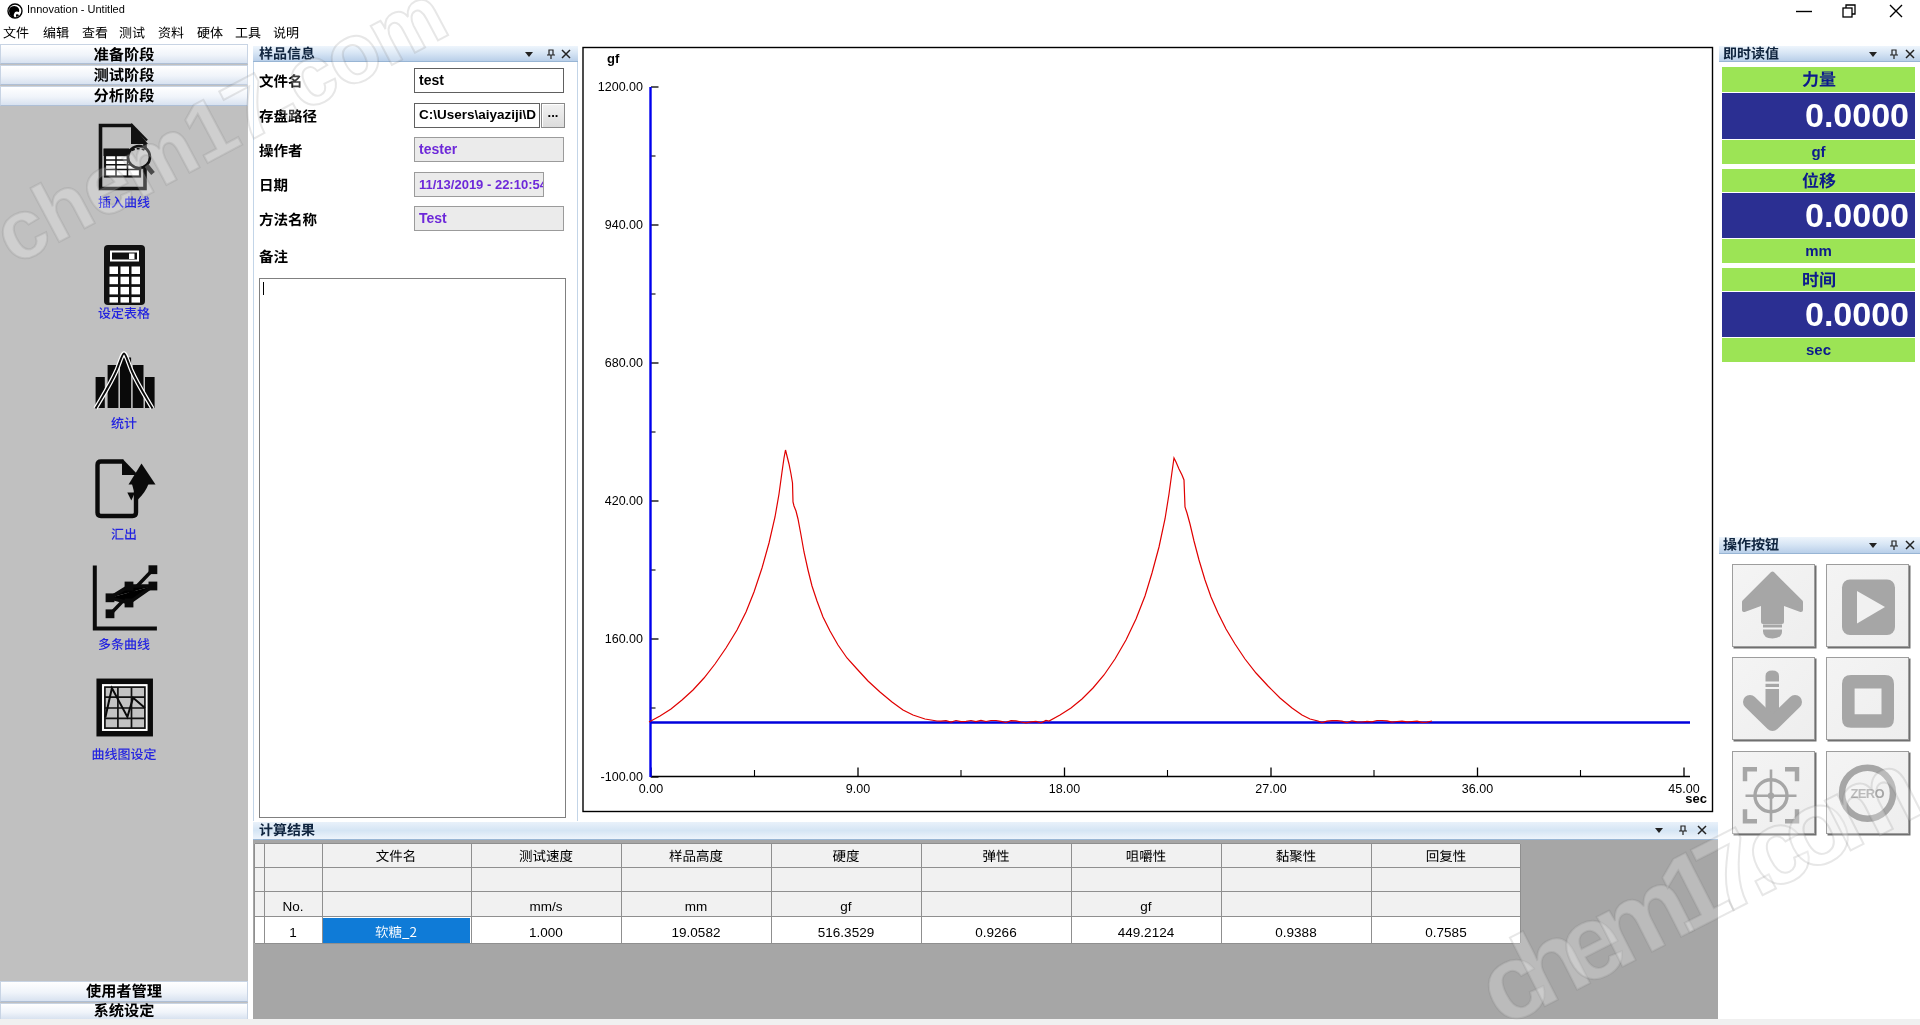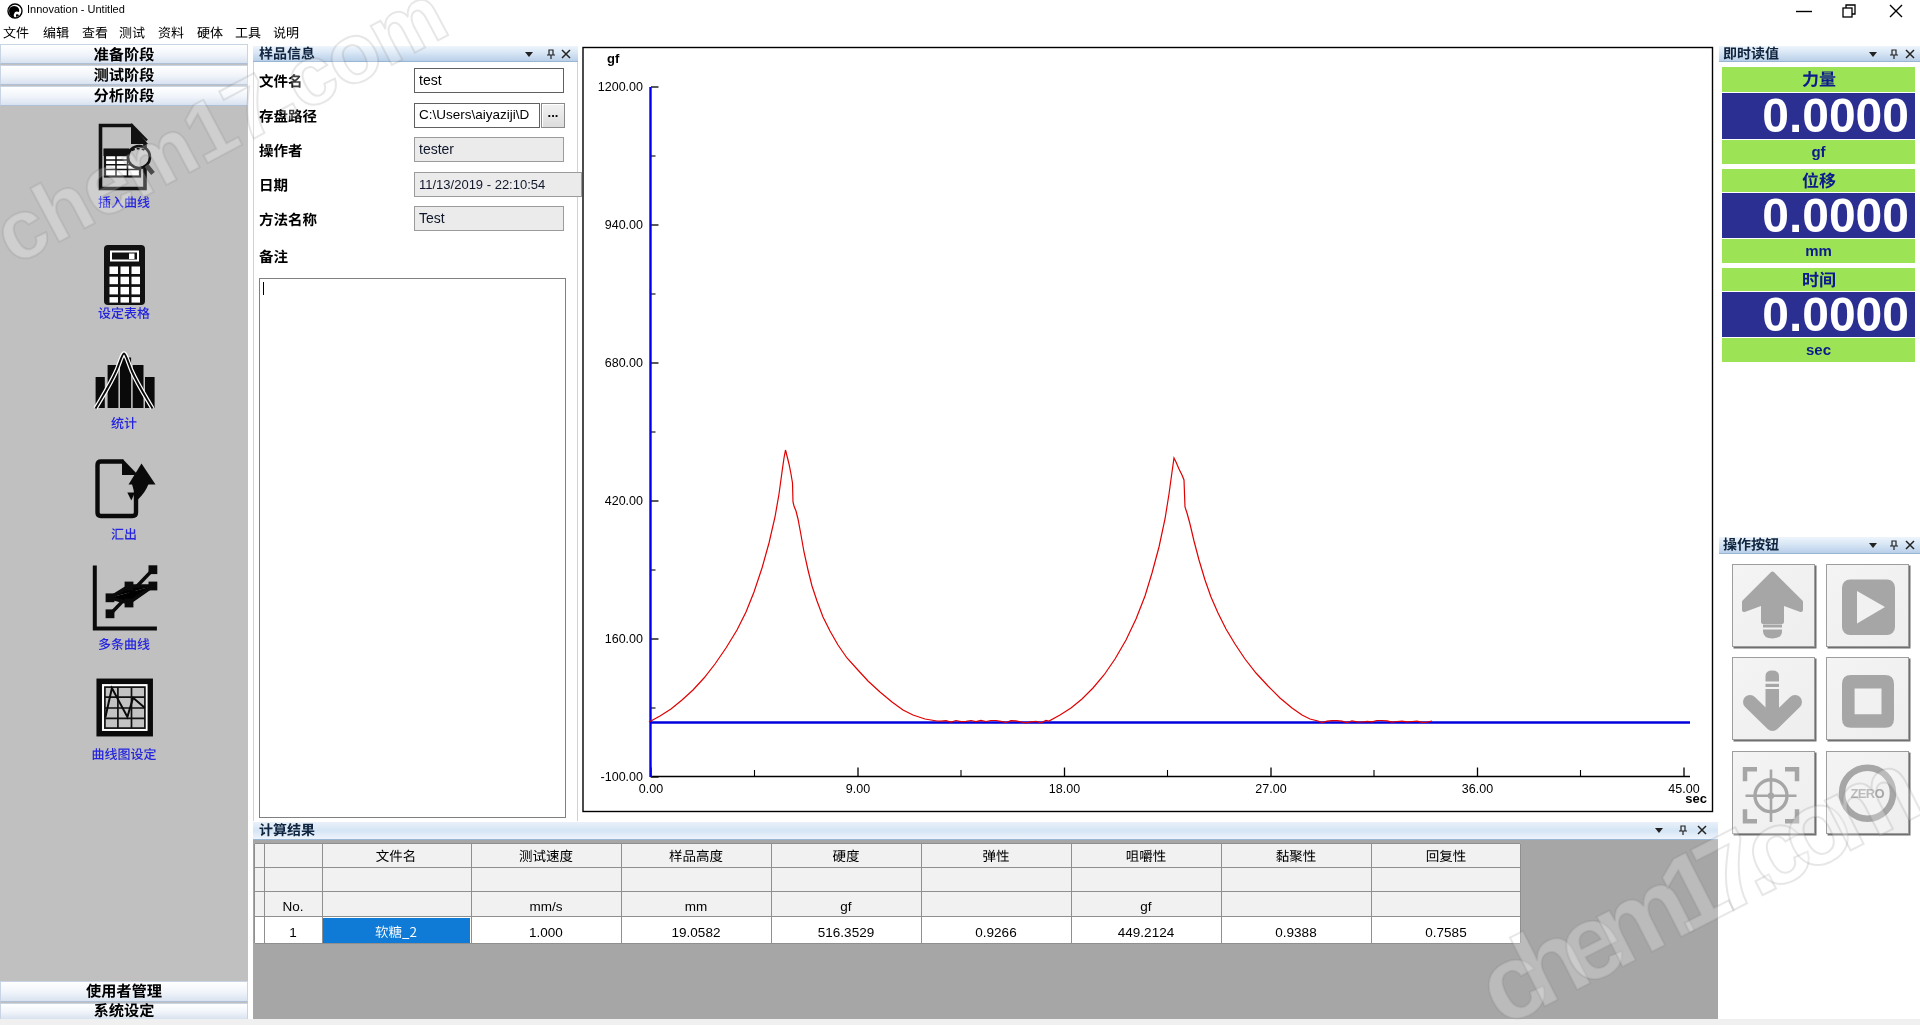--- a/index.html
+++ b/index.html
@@ -1,24 +1,24 @@
 <!DOCTYPE html>
 <html><head><meta charset="utf-8"><style>
 *{margin:0;padding:0;box-sizing:border-box}
 html,body{width:1920px;height:1025px;overflow:hidden;background:#fff;font-family:"Liberation Sans",sans-serif;position:relative}
 .abs{position:absolute}
 .ov{position:absolute;left:0;top:0;pointer-events:none}
 .hdr{background:linear-gradient(180deg,#eef5fc 0%,#d8e6f5 45%,#b9cfe9 100%);border-top:1px solid #fff;border-bottom:1px solid #98b5d4}
 .tab{background:linear-gradient(180deg,#ffffff 0%,#f0f4fa 55%,#d8e2f0 100%);border:1px solid #c8d4e4;border-bottom:1px solid #aebfd6}
 .grip{position:absolute;right:4px;width:3px}
 .grip i{display:block;width:2px;height:2px;background:#7e8fa5;margin-bottom:1px}
-.inp{position:absolute;height:25px;border:1px solid #606060;background:#fff;font-weight:normal;font-size:14px;color:#000;padding:3px 0 0 4px;white-space:nowrap;overflow:hidden}
-.dis{background:#ebebeb;color:#0f172a;border-color:#9b9b9b}
+.inp{position:absolute;height:25px;border:1px solid #606060;background:#fff;font-weight:bold;font-size:14px;color:#000;padding:3px 0 0 4px;white-space:nowrap;overflow:hidden}
+.dis{background:#ebebeb;color:#6d28d9;border-color:#9b9b9b}
 .gbar{position:absolute;left:1722px;width:193px;background:#9ce455}
-.bbox{position:absolute;left:1722px;width:193px;background:#2b2f92;color:#fff;font-weight:bold;font-size:48px;text-align:right;padding-right:6px;line-height:45px}
+.bbox{position:absolute;left:1722px;width:193px;background:#2b2f92;color:#fff;font-weight:bold;font-size:34px;text-align:right;padding-right:6px;line-height:45px}
 .ubar{position:absolute;left:1722px;width:193px;background:#9ce455;color:#0d1b8c;font-weight:bold;font-size:15px;text-align:center}
 .btn{position:absolute;width:83px;height:83px;background:linear-gradient(135deg,#f4f4f4,#eeeeee);border:1px solid #9d9d9d;box-shadow:1.5px 1.5px 0 #6f6f6f}
 </style></head>
 <body>
 
 <svg class="ov" width="1920" height="44" viewBox="0 0 1920 44">
  <circle cx="15" cy="11" r="7" fill="none" stroke="#000" stroke-width="1.4"></circle>
  <path d="M9.5 8 Q13 5 16.5 6.5 Q20 8 19 12 Q15 10.5 14 14 Q13 16.5 15.5 17.5 Q11 18 9.5 14 Q8.5 11 9.5 8Z" fill="#000"></path>
  <path d="M16 14.5 Q18 13.5 19 15.5 Q17.5 17 16 16.8Z" fill="#000"></path>
  <line x1="1796" y1="11.5" x2="1812" y2="11.5" stroke="#000" stroke-width="1.4"></line>
@@ -151,21 +151,21 @@
 <div class="abs hdr" style="left:253px;top:45px;width:325px;height:17px"></div>
 <svg class="ov" style="left:520px;top:49px" width="56" height="11" viewBox="0 0 56 11">
  <path d="M5 3 L13 3 L9 8 Z" fill="#222"></path>
  <path d="M29 1 L33 1 L33 6 L29 6 Z M27 6 L35 6 M31 6 L31 10" stroke="#222" stroke-width="1.2" fill="none"></path>
  <path d="M42 1 L50 9 M50 1 L42 9" stroke="#222" stroke-width="1.5"></path>
 </svg>
 <div class="inp" style="left:414px;top:68px;width:150px">test</div>
 <div class="inp" style="left:414px;top:103px;width:126px;font-size:13.5px">C:\Users\aiyaziji\D</div>
 <div class="abs" style="left:541px;top:103px;width:24px;height:25px;background:linear-gradient(180deg,#f2f2f2,#dcdcdc);border:1px solid #8a8a8a;box-shadow:inset 1px 1px 0 #fff;font-weight:bold;font-size:13px;text-align:center;line-height:17px">...</div>
 <div class="inp dis" style="left:414px;top:137px;width:150px">tester</div>
-<div class="inp dis" style="left:414px;top:172px;width:168px;font-size:13px;padding-top:4px">11/13/2019 - 22:10:54</div>
+<div class="inp dis" style="left:414px;top:172px;width:130px;font-size:13px;padding-top:4px">11/13/2019 - 22:10:54</div>
 <div class="inp dis" style="left:414px;top:206px;width:150px">Test</div>
 <div class="abs" style="left:259px;top:278px;width:307px;height:540px;background:#fff;border:1px solid #808080"></div>
 <div class="abs" style="left:263px;top:282px;width:1px;height:13px;background:#000"></div>
 
 <svg class="ov" style="left:581px;top:45px" width="1137" height="775" viewBox="581 45 1137 775">
     <rect x="583" y="47.5" width="1129.5" height="764" fill="#fff" stroke="#000" stroke-width="1.4"></rect>
     <text x="607" y="62.5" font-size="13" font-weight="bold">gf</text>
     <line x1="651" y1="87" x2="658.5" y2="87" stroke="#000" stroke-width="1.3"></line>
     <text x="643" y="91" font-size="12.5" text-anchor="end">1200.00</text>
     <line x1="651" y1="225" x2="658.5" y2="225" stroke="#000" stroke-width="1.3"></line>

